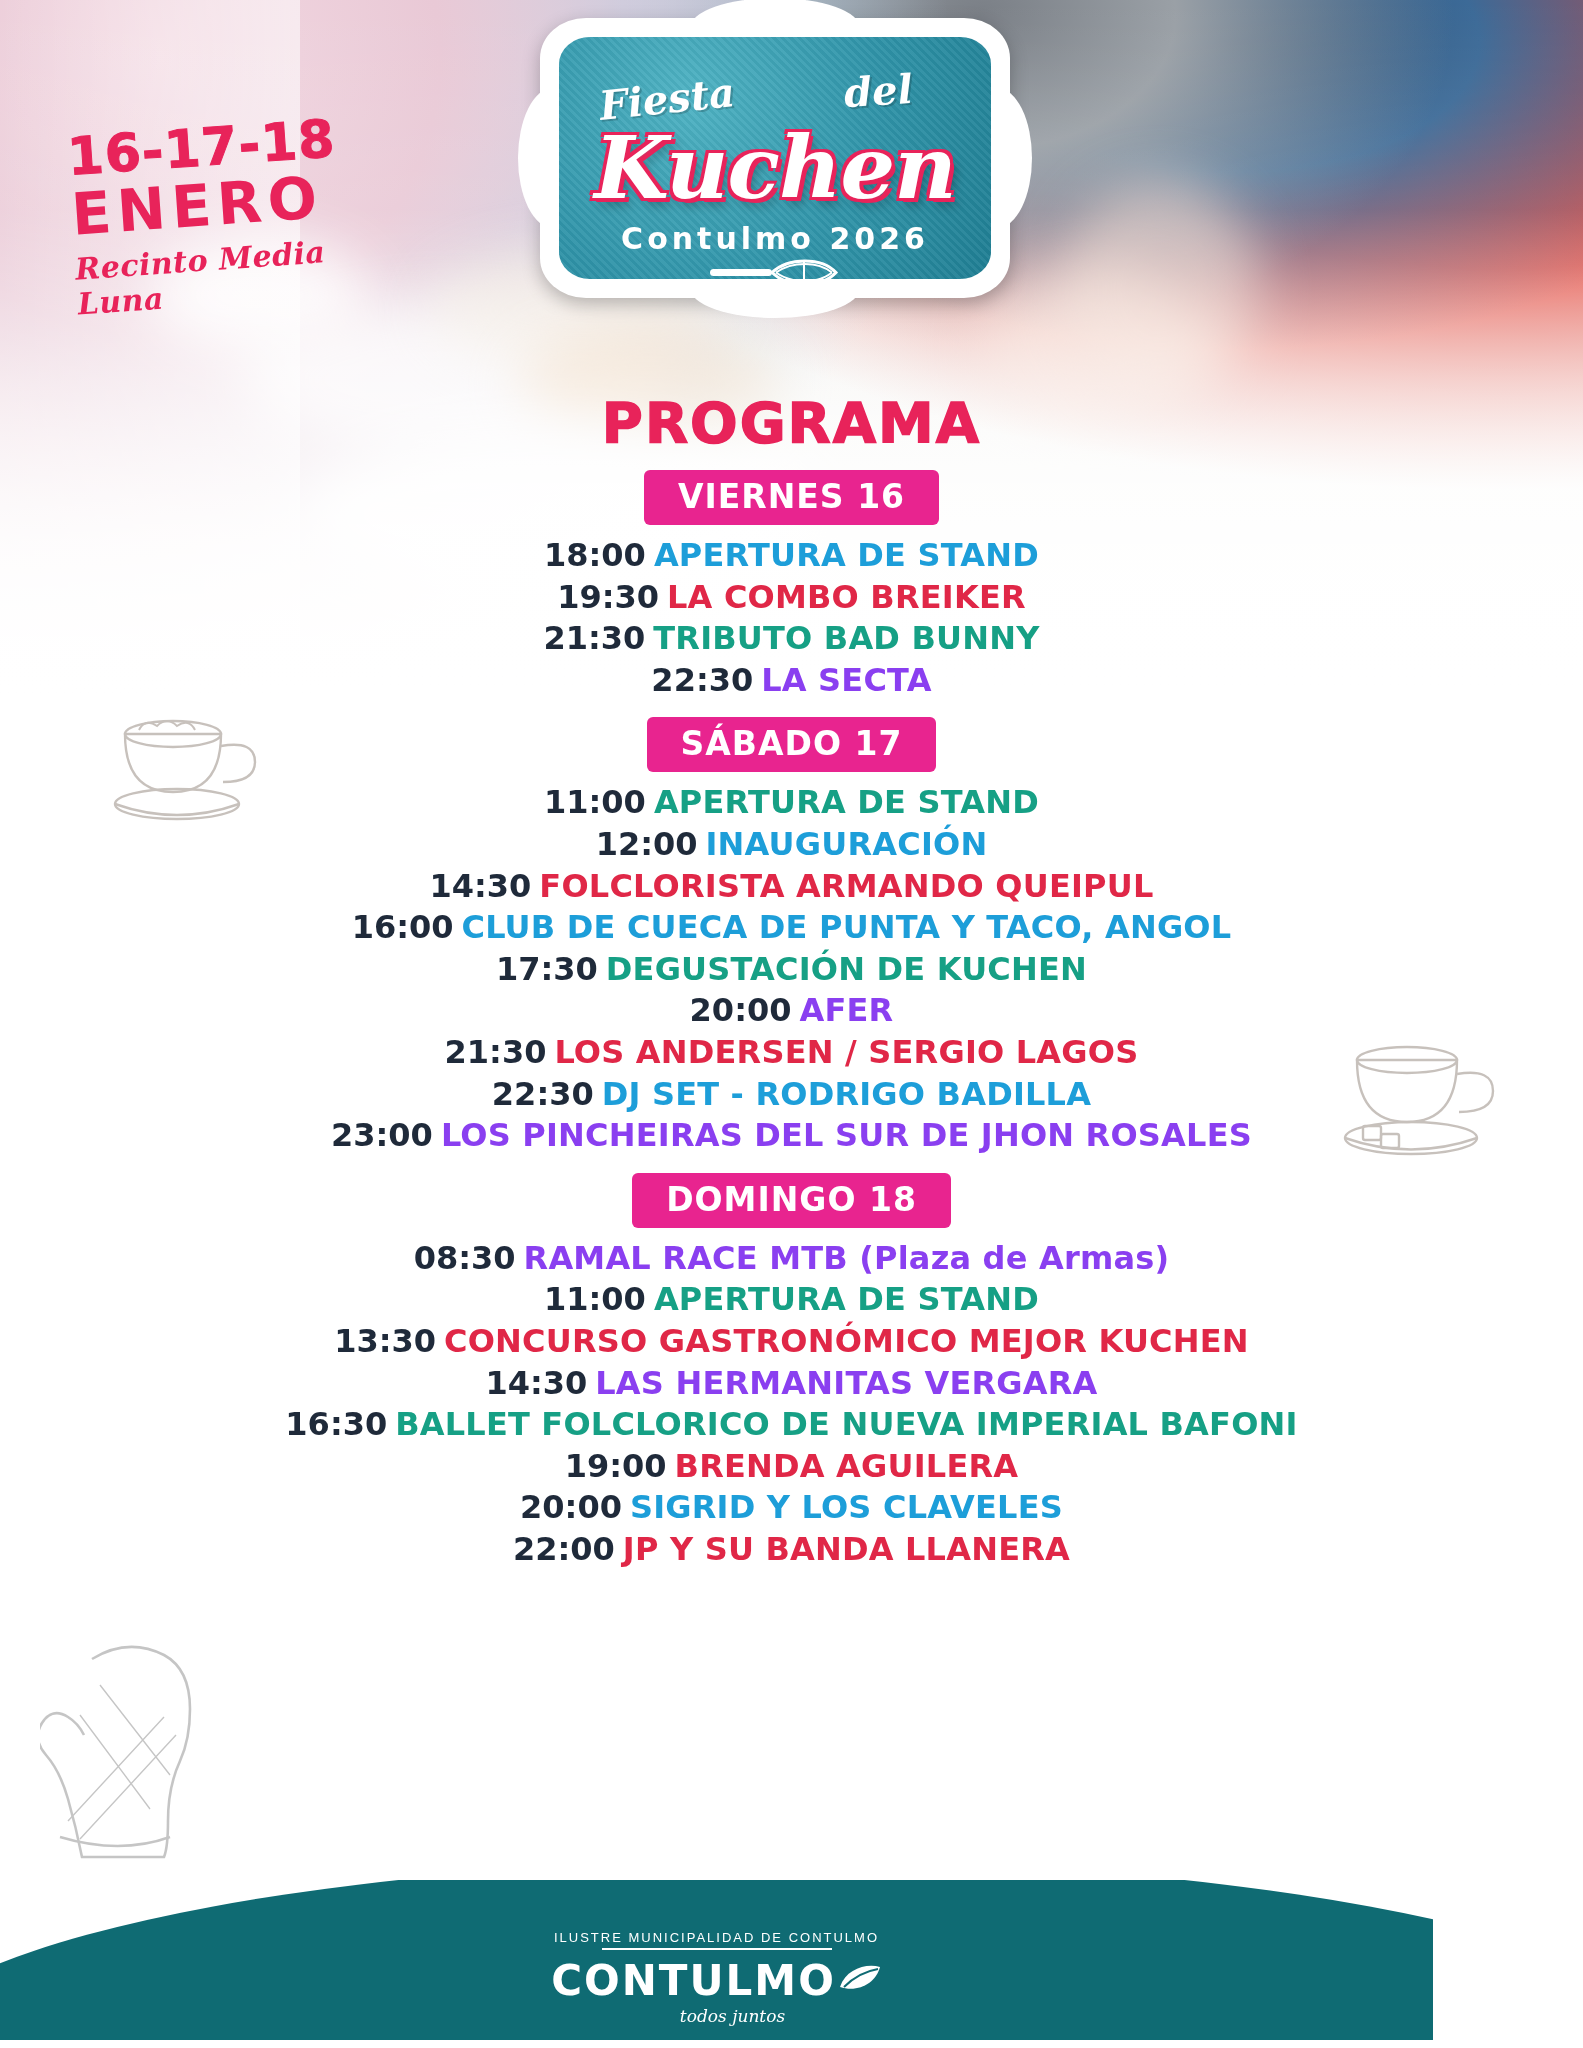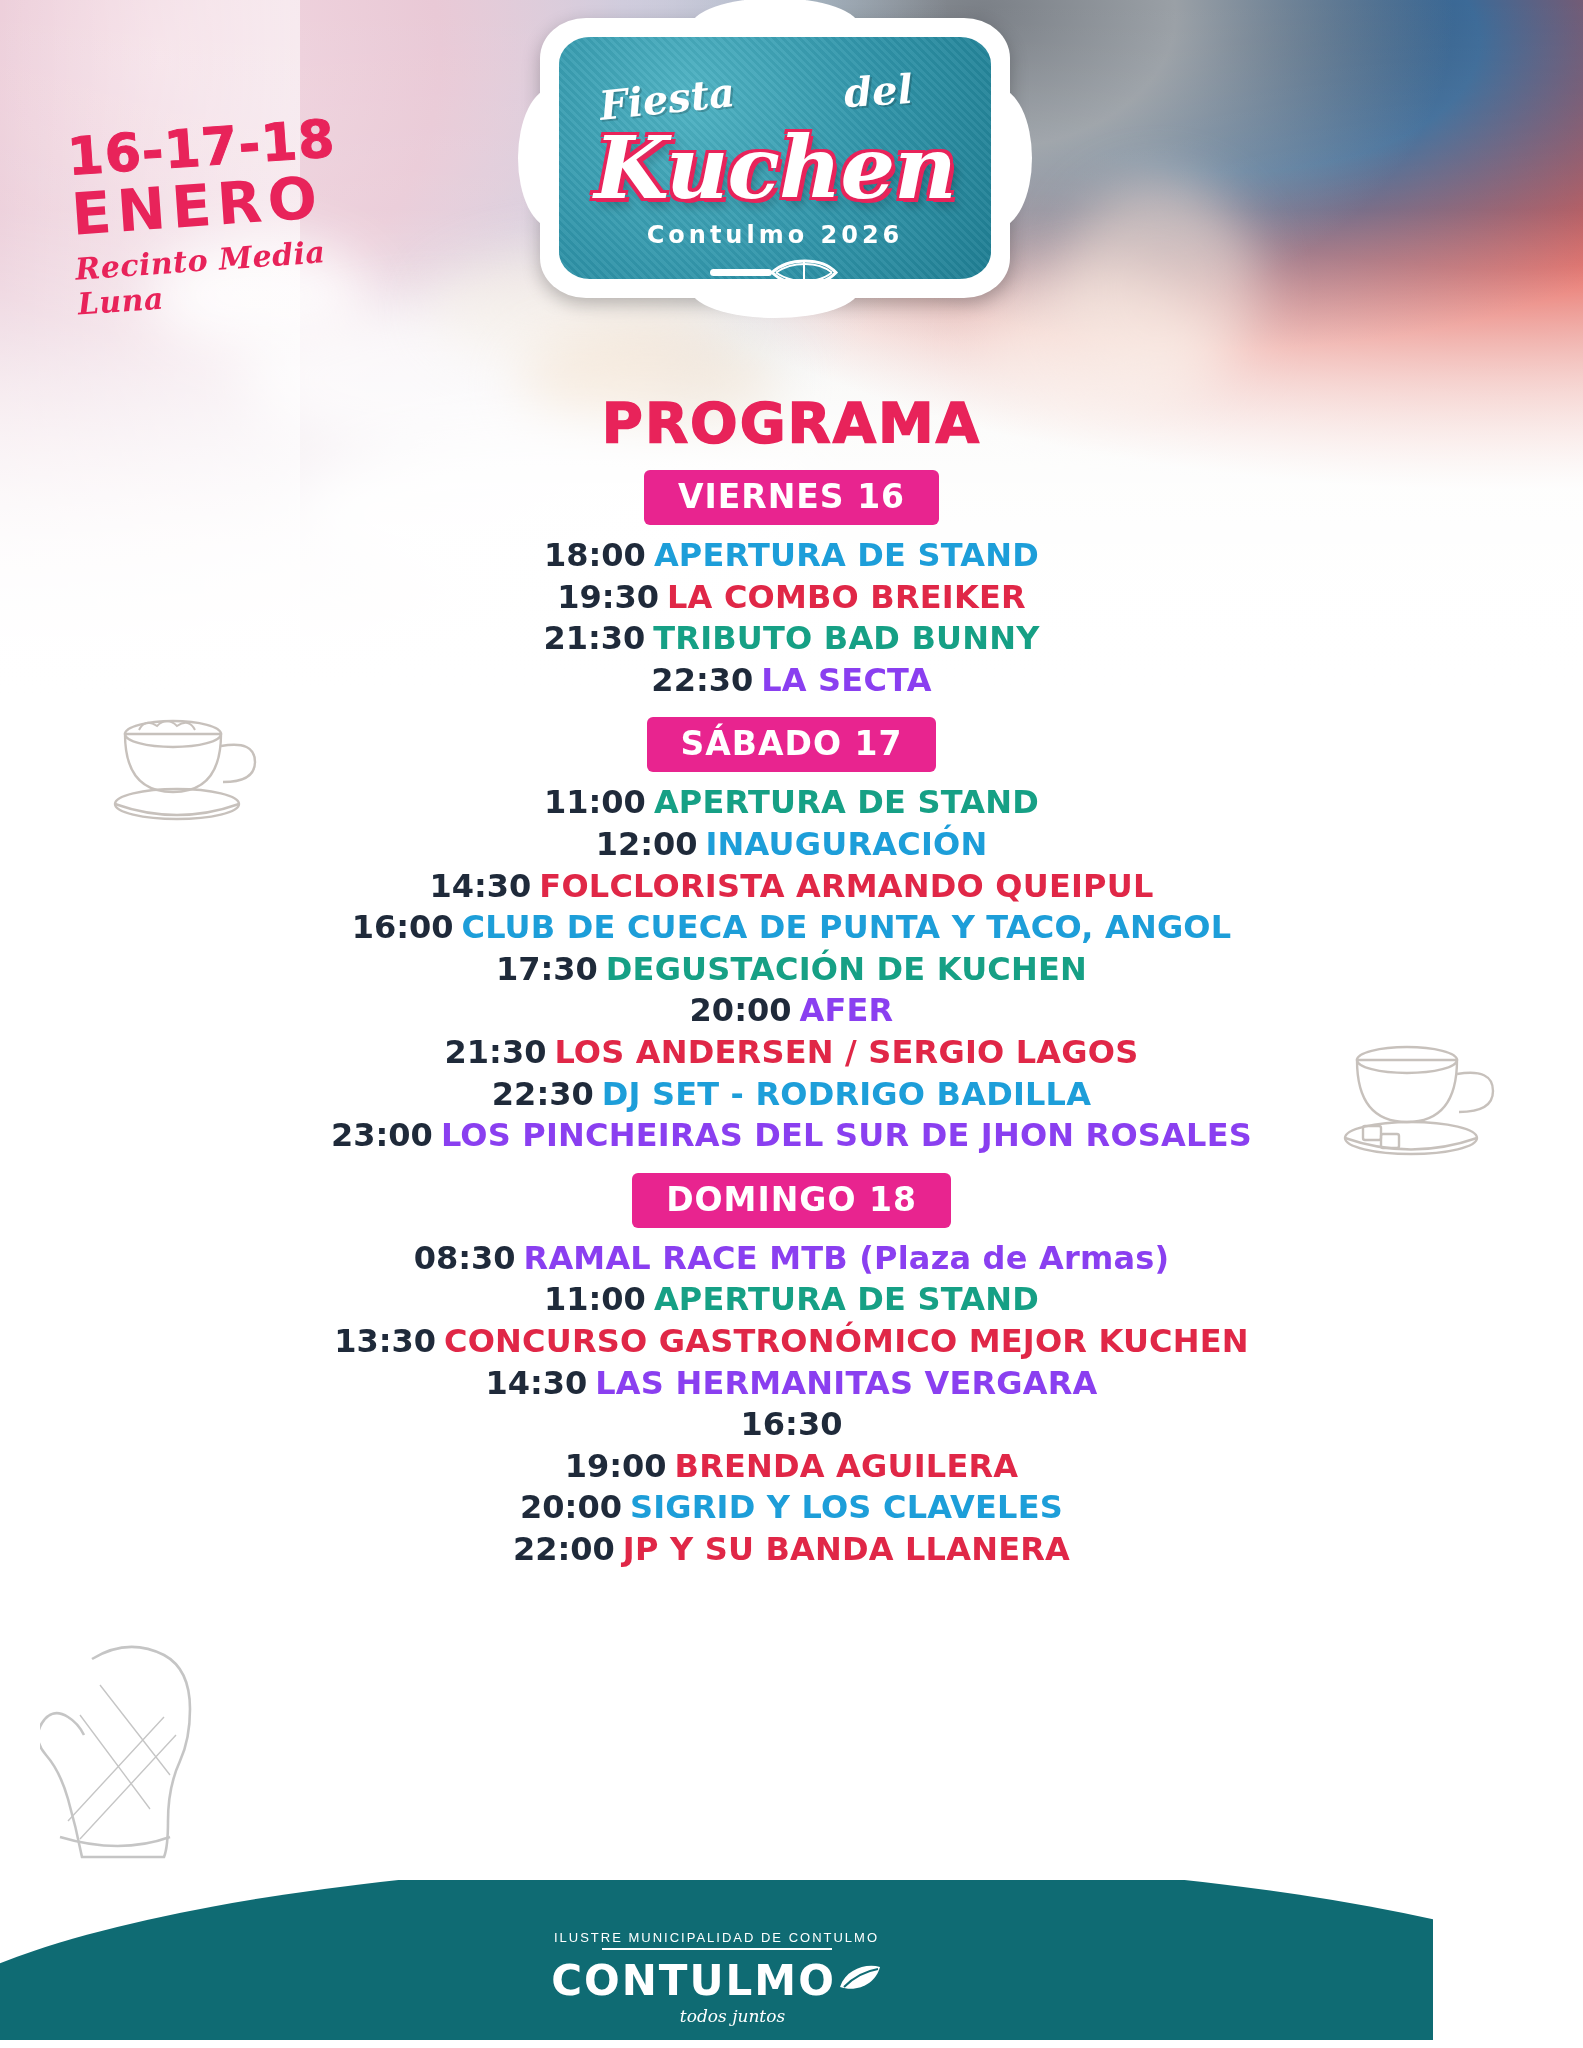--- a/index.html
+++ b/index.html
@@ -195,21 +195,21 @@
       -3px 3px 0 #e8235a,
       6px 8px 10px rgba(0,0,0,0.25);
     z-index: 3;
   }
   .logo-year {
     position: absolute;
     left: 0; right: 0; top: 184px;
     text-align: center;
     font-family: "DejaVu Sans", sans-serif;
     font-weight: bold;
-    font-size: 24px;
+    font-size: 30px;
     letter-spacing: 4px;
     color: #ffffff;
     z-index: 3;
   }
   .logo-whisk {
     position: absolute;
     left: 50%;
     transform: translateX(-50%);
     top: 218px;
     z-index: 3;
@@ -509,20 +509,21 @@
       <div class="row">
         <span class="time">13:30</span>
         <span class="act c-red">CONCURSO GASTRONÓMICO MEJOR KUCHEN</span>
       </div>
       <div class="row">
         <span class="time">14:30</span>
         <span class="act c-purple">LAS HERMANITAS VERGARA</span>
       </div>
       <div class="row">
         <span class="time">16:30</span>
+        <span class="act c-green">BALLET FOLCLORICO DE NUEVA IMPERIAL BAFONI</span>
       </div>
       <div class="row">
         <span class="time">19:00</span>
         <span class="act c-red">BRENDA AGUILERA</span>
       </div>
       <div class="row">
         <span class="time">20:00</span>
         <span class="act c-blue">SIGRID Y LOS CLAVELES</span>
       </div>
       <div class="row">

